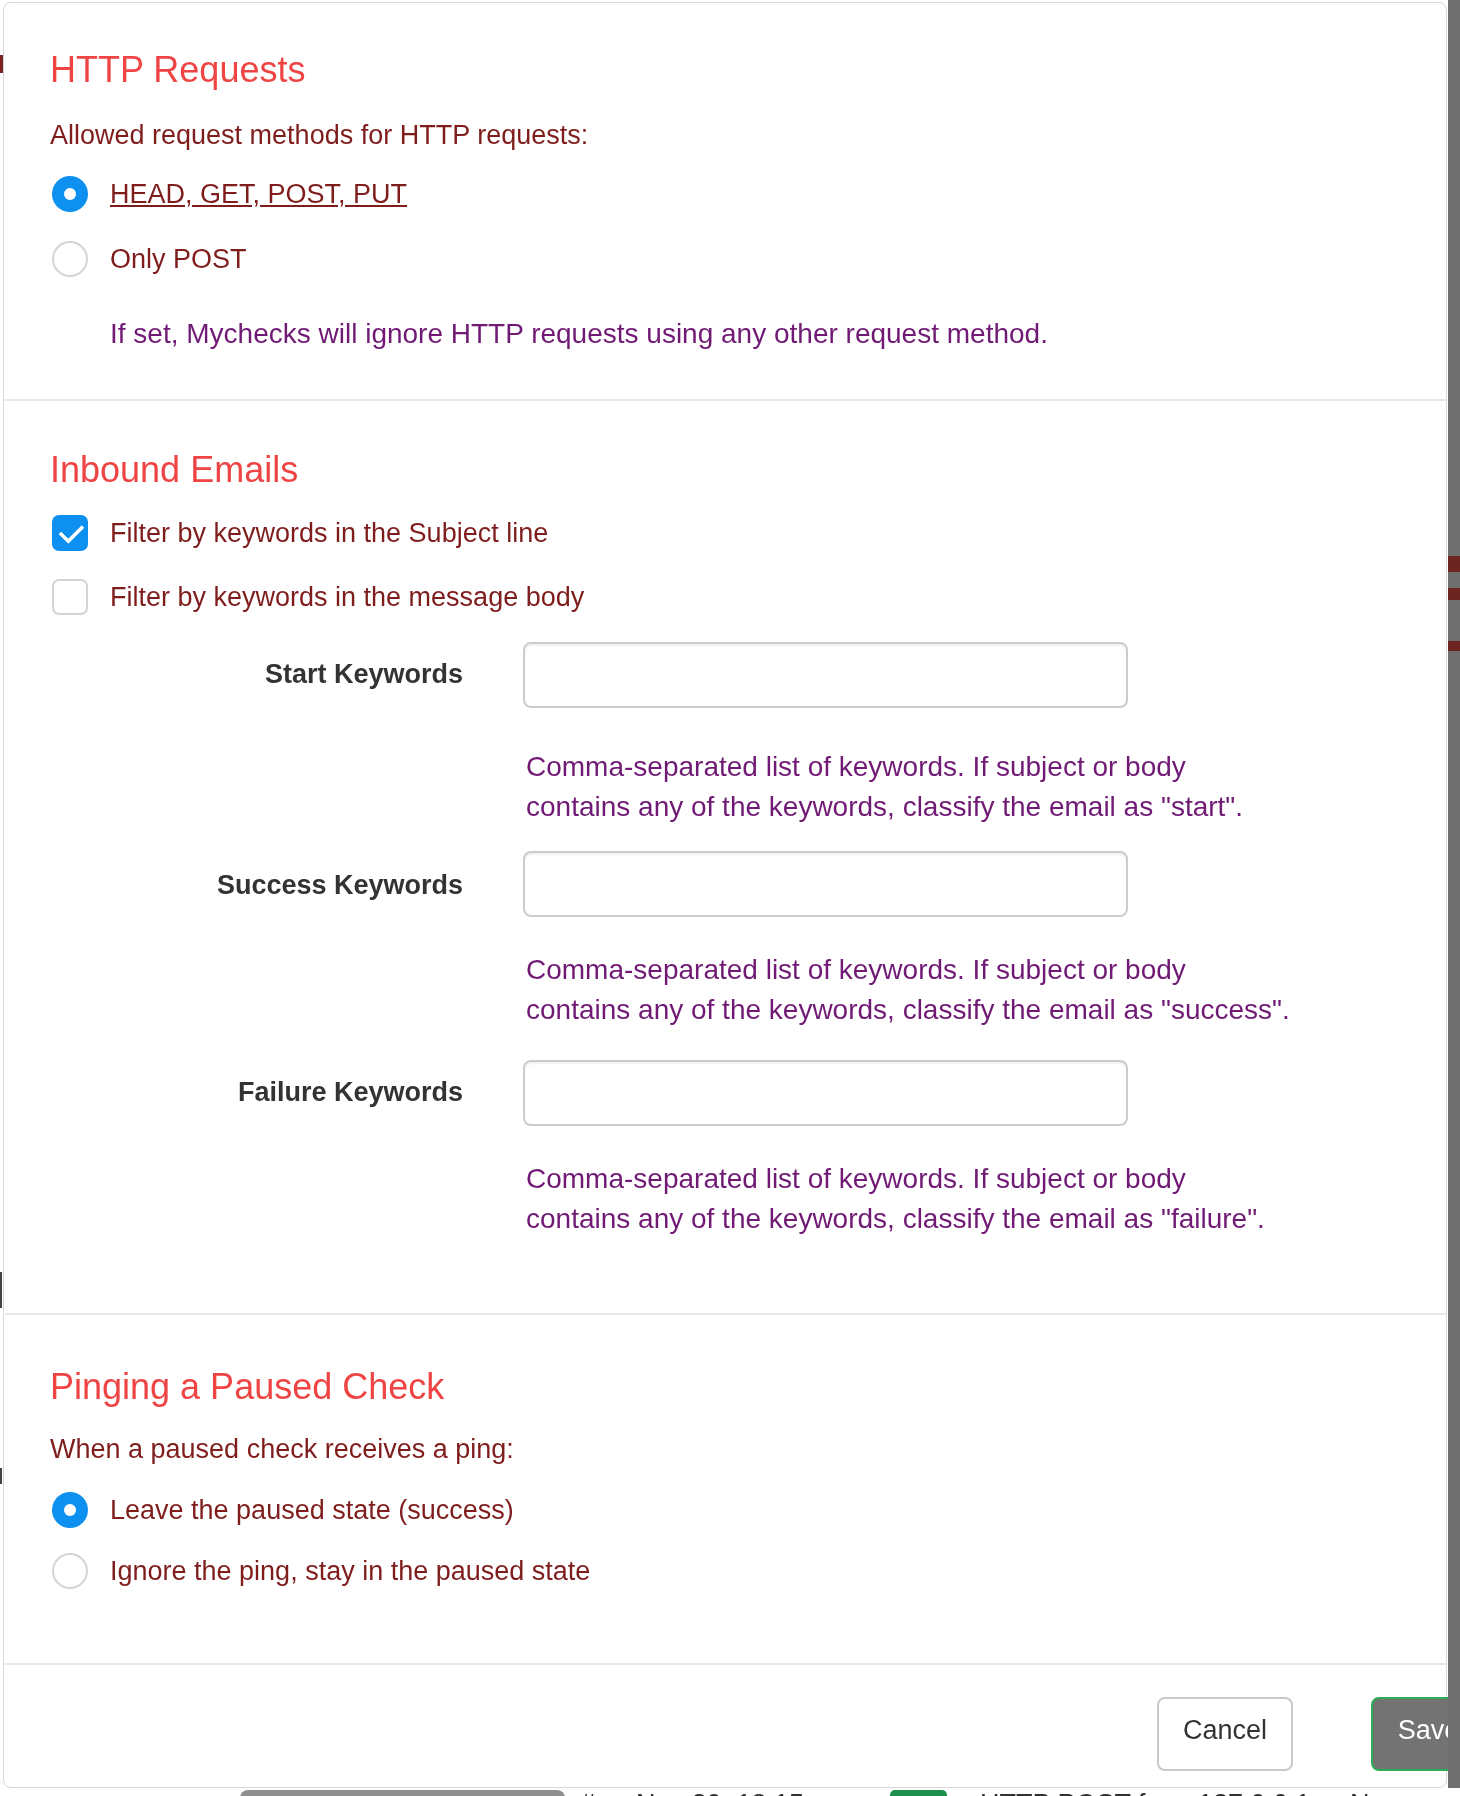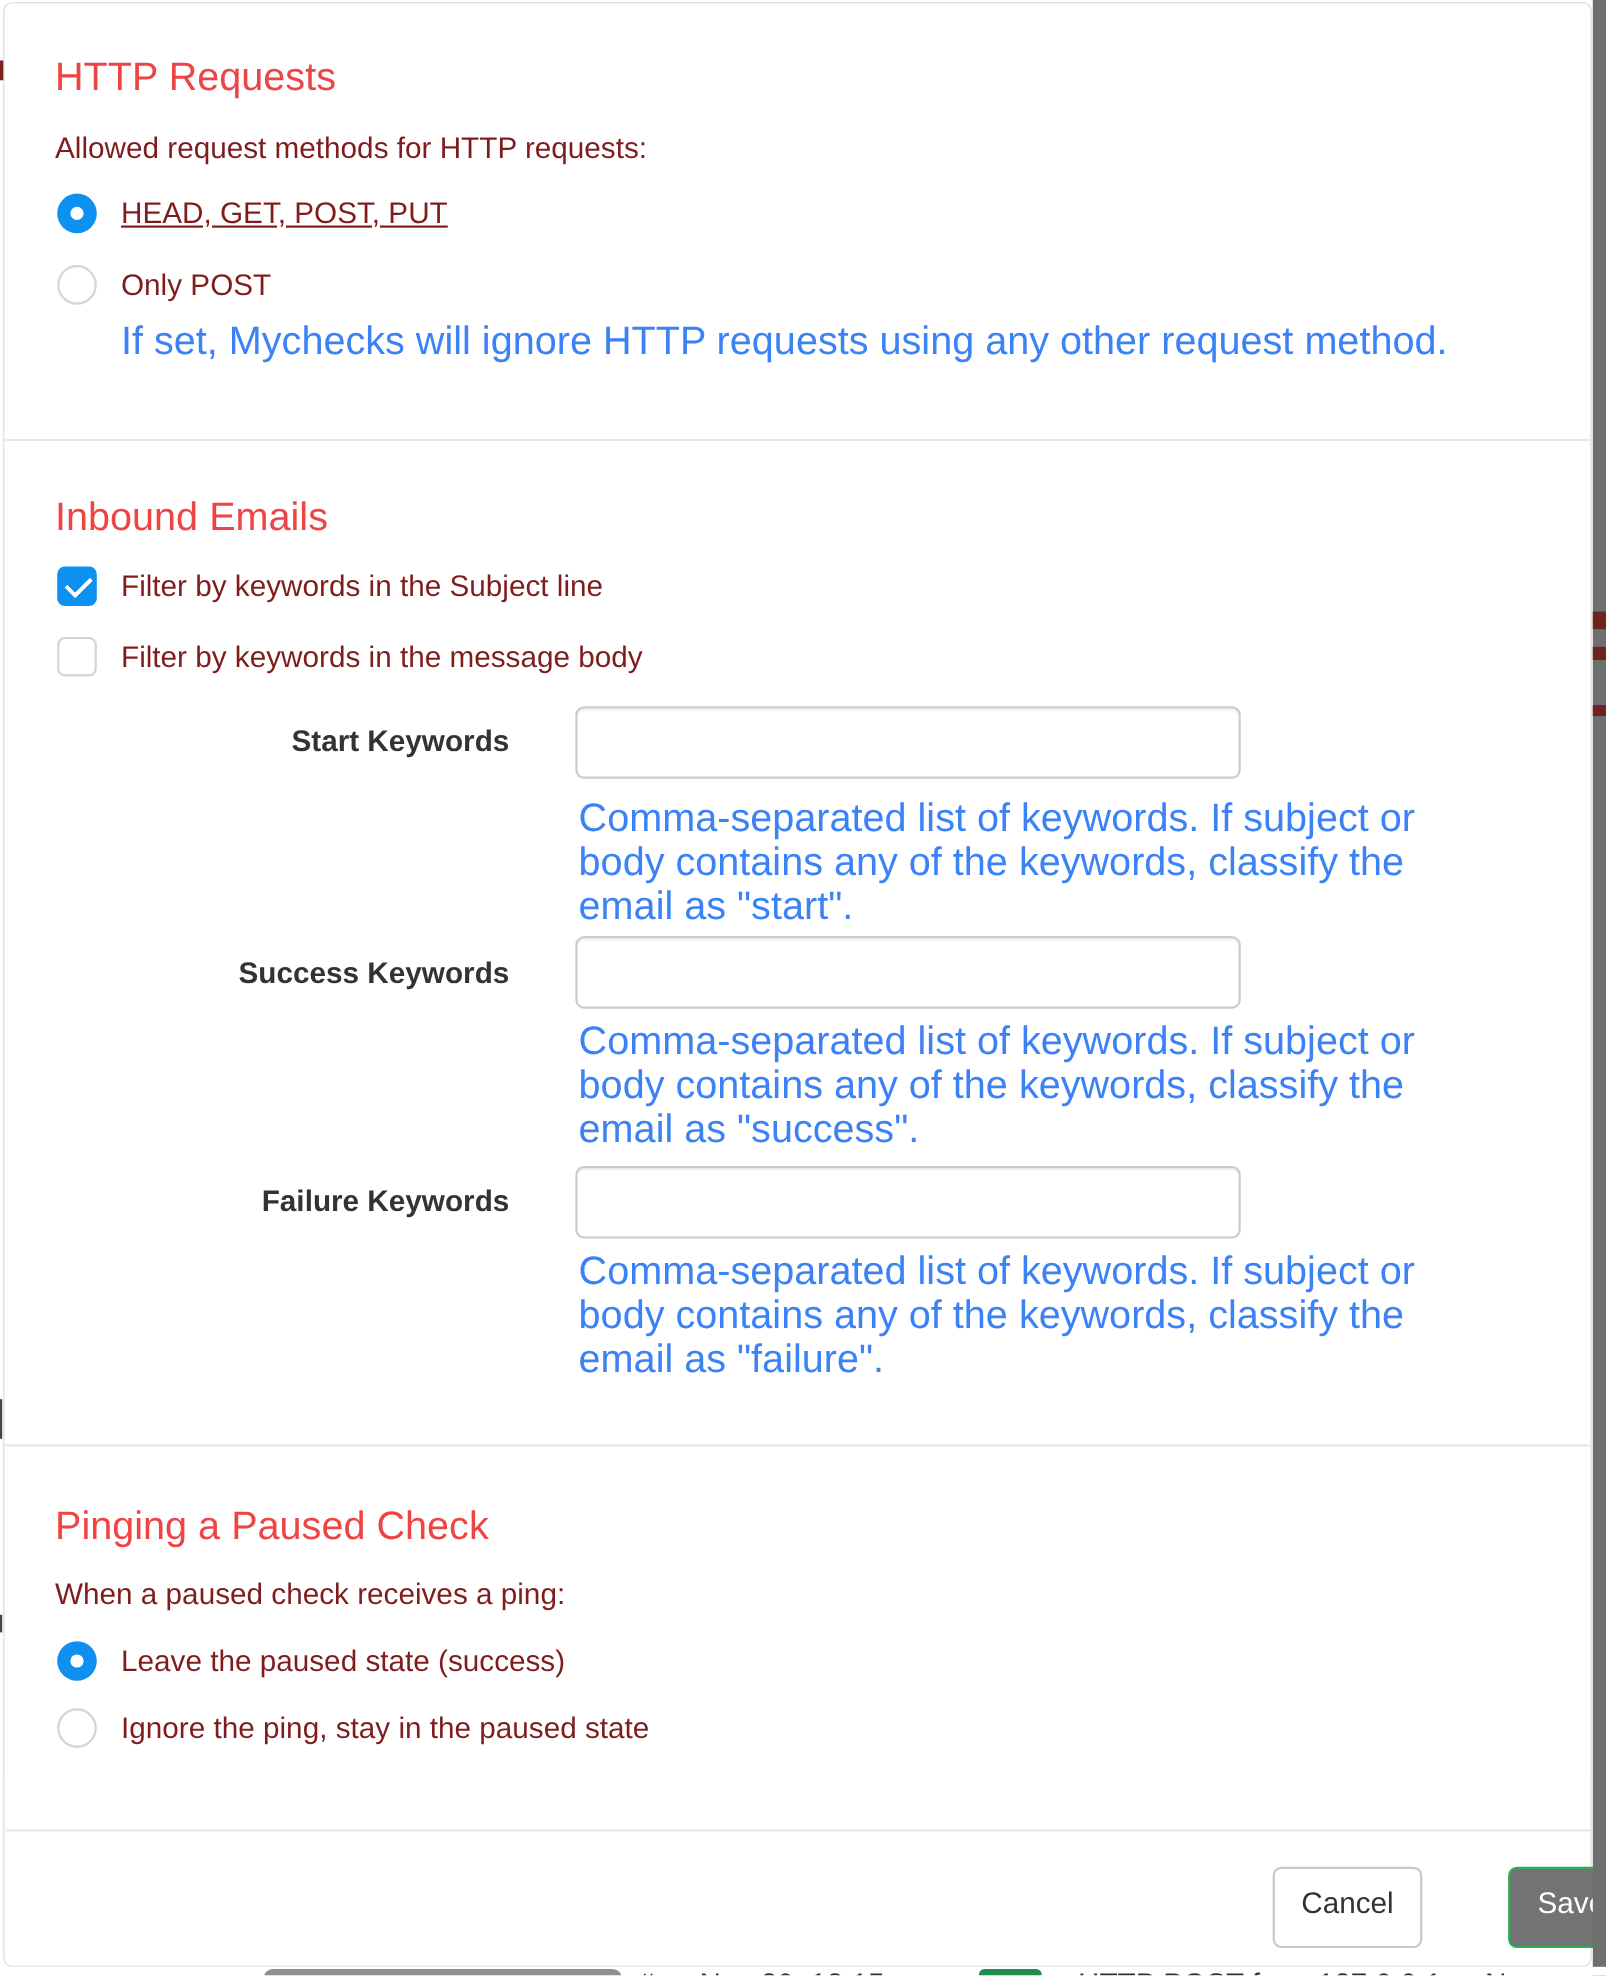--- a/index.html
+++ b/index.html
@@ -13,21 +13,21 @@
   
   .modal-shell{
     left:3px;top:2px;width:1444px;height:1786px;
     background:#ffffff;border:1px solid #d8d8d8;border-radius:8px;
     box-sizing:border-box;
   }
   .divider{height:2px;background:#e7e7e7;left:5px;width:1441px;}
   
   .h2{font-size:36px;line-height:48px;font-weight:400;color:#ef4444;white-space:nowrap;}
   .ptext{font-size:27px;line-height:36px;color:#7f1d1d;white-space:nowrap;}
-  .helptext{font-size:36px;line-height:40px;color:#3b82f6;}
+  .helptext{font-size:28px;line-height:40px;color:#701a75;margin-top:24px;}
   .nowrap{white-space:nowrap;}
   
   .radio{width:36px;height:36px;border-radius:50%;box-sizing:border-box;}
   .radio.on{background:#0d90f0;}
   .radio.on .dot{position:absolute;left:12px;top:12px;width:12px;height:12px;border-radius:50%;background:#ffffff;}
   .radio.off{background:#ffffff;border:2px solid #d5d5d5;}
   
   .check{width:36px;height:36px;border-radius:7px;box-sizing:border-box;}
   .check.on{background:#0d90f0;}
   .check.on .tick{

